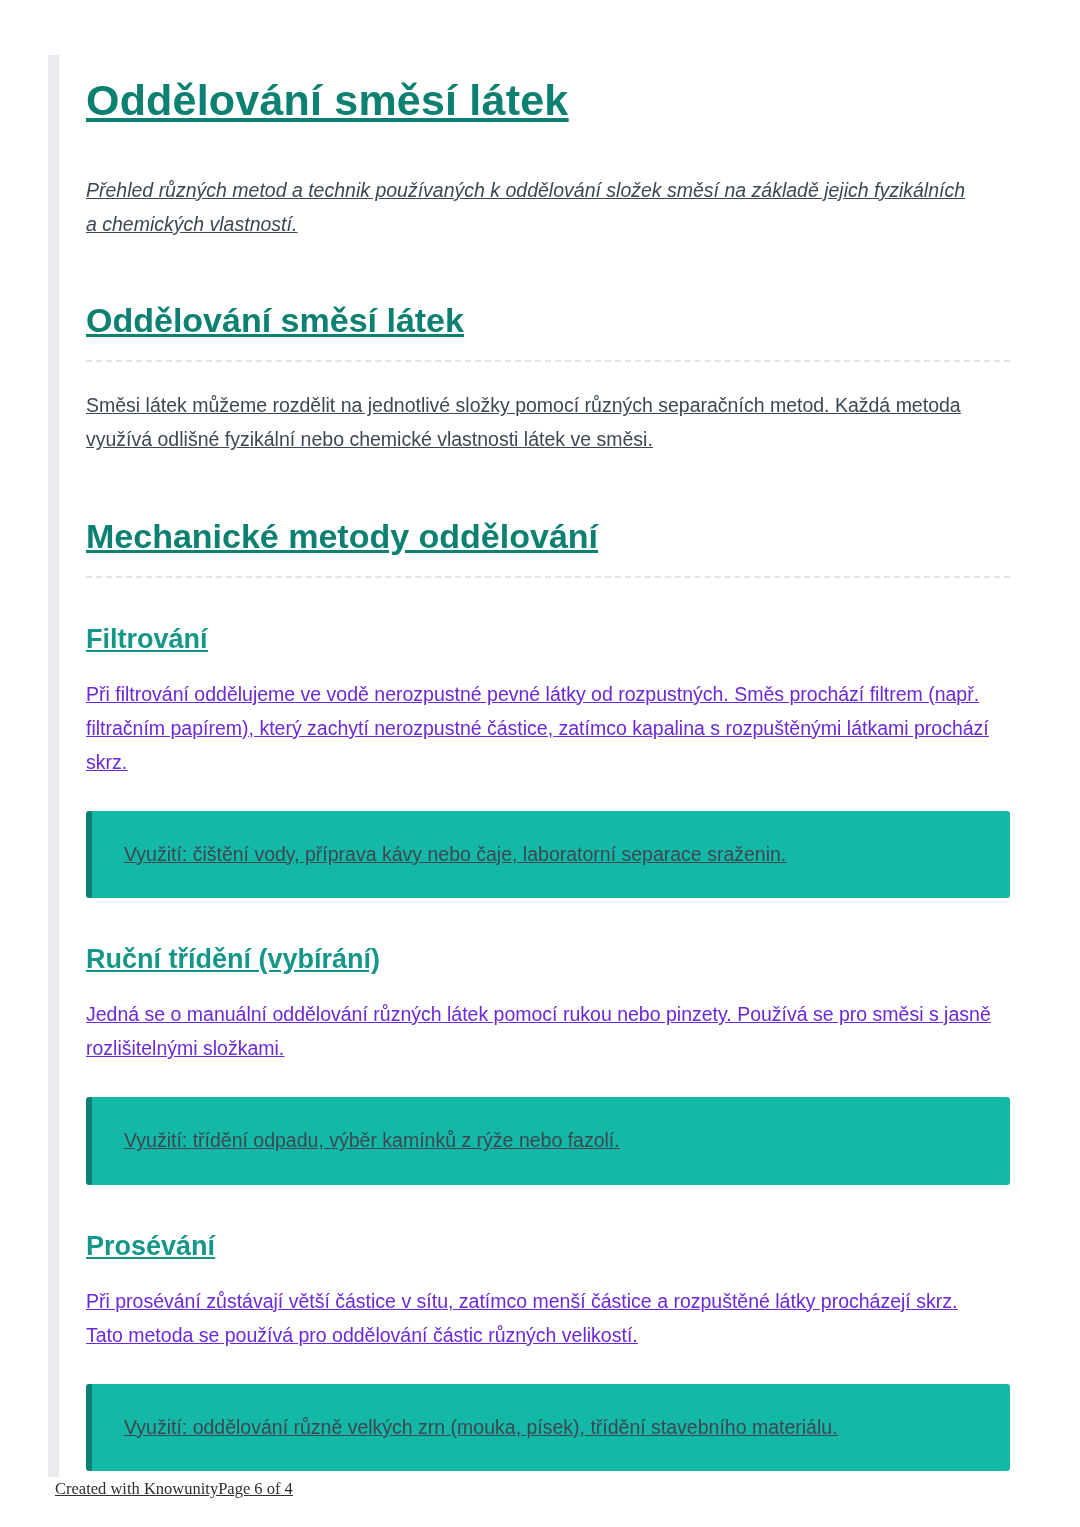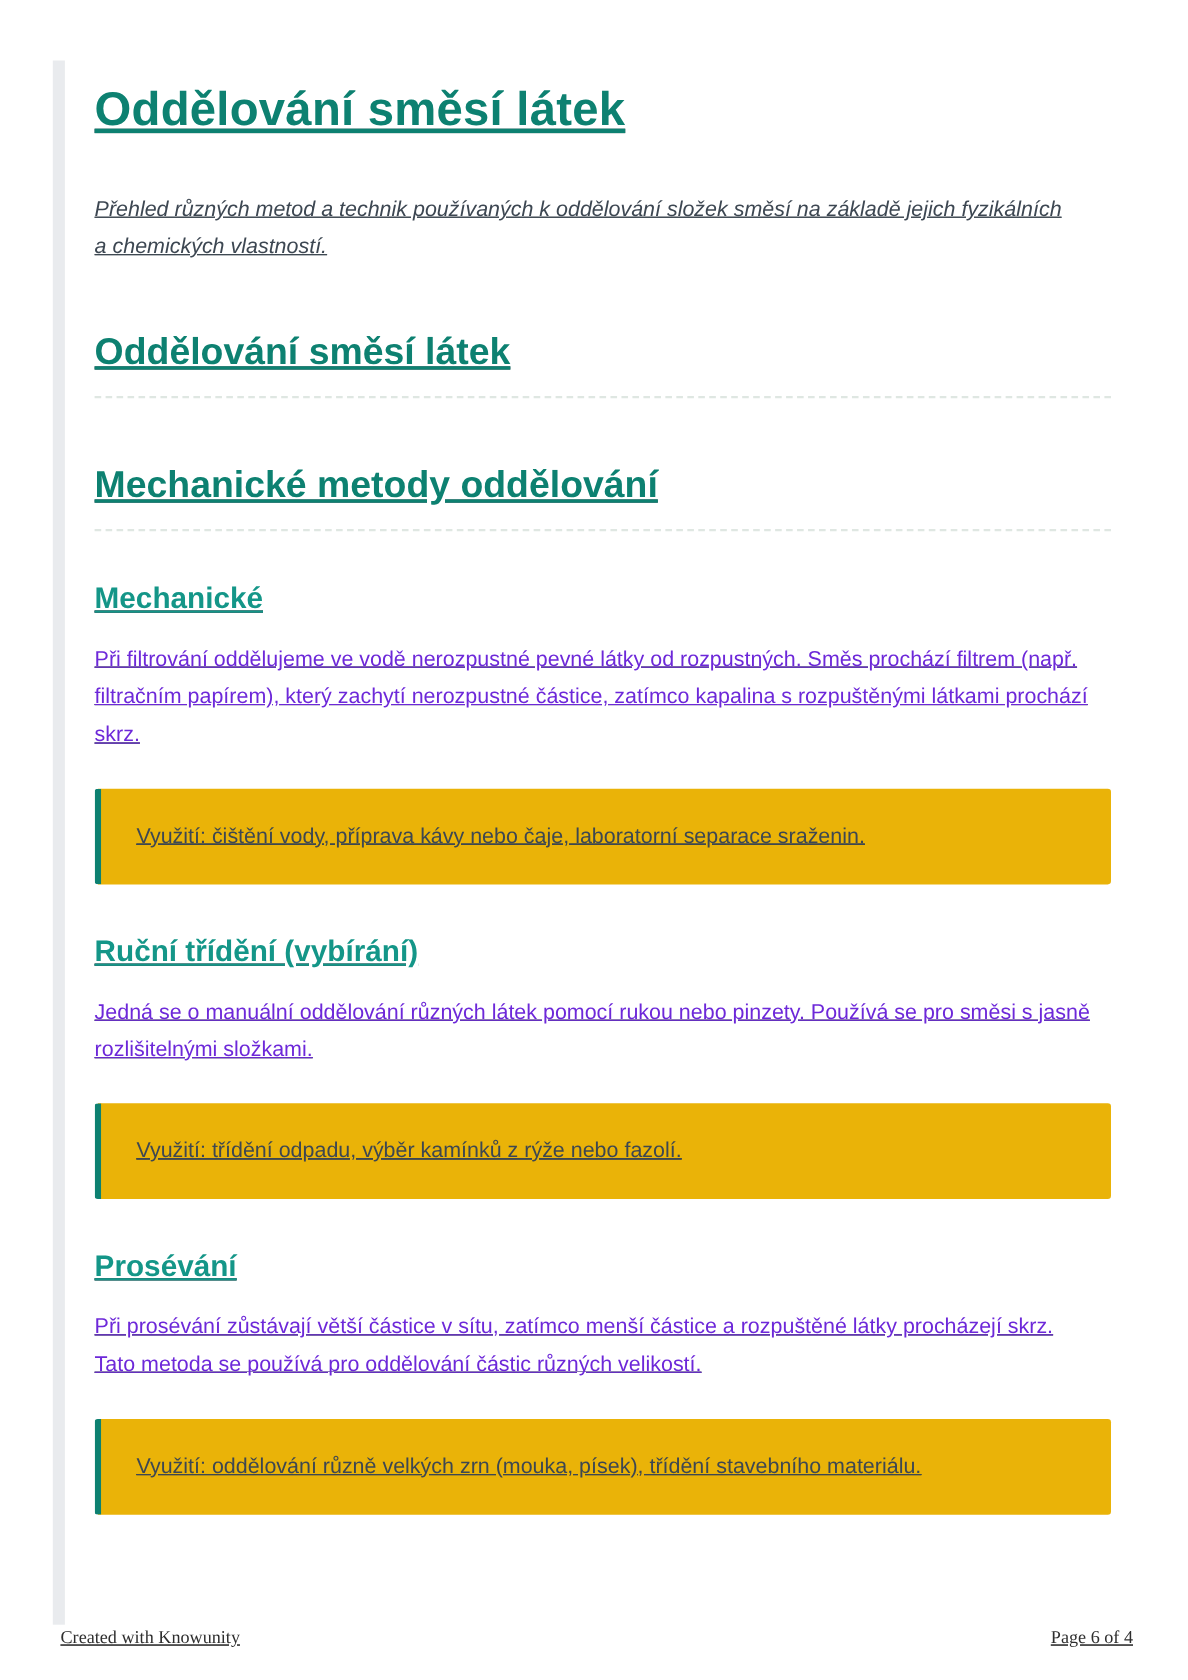--- a/index.html
+++ b/index.html
@@ -64,59 +64,60 @@
   }
   .method-paragraph {
     margin-top: 22px;
     font-size: 19.5px;
     line-height: 1.75;
     color: #6d28d9;
     max-width: 905px;
   }
   .callout {
     margin-top: 32px;
-    background: #eab308;
+    background: #14b8a6;
     border-left: 6px solid #0d8171;
     border-radius: 3px;
     padding: 28px 32px;
   }
   .callout-text {
     font-size: 19.5px;
     line-height: 1.6;
     color: #3d4752;
   }
   .footer {
     position: absolute;
     left: 55px;
     right: 50px;
     bottom: 28px;
     display: flex;
-    justify-content: space-between;
+    justify-content: flex-start;
     font-family: "Liberation Serif", serif;
     font-size: 16.5px;
     color: #2e2e2e;
   }
 </style>
 </head>
 <body>
 
 <div class="margin-bar"></div>
 
 <div class="content">
 
   <h1 class="page-title">Oddělování směsí látek</h1>
 
   <p class="subtitle">Přehled různých metod a technik používaných k oddělování složek směsí na základě jejich fyzikálních a chemických vlastností.</p>
 
   <h2 class="section-heading">Oddělování směsí látek</h2>
+  <p class="section-paragraph">Směsi látek můžeme rozdělit na jednotlivé složky pomocí různých separačních metod. Každá metoda využívá odlišné fyzikální nebo chemické vlastnosti látek ve směsi.</p>
 
   <h2 class="section-heading">Mechanické metody oddělování</h2>
 
   <section>
-    <h3 class="method-heading">Mechanické</h3>
+    <h3 class="method-heading">Filtrování</h3>
     <p class="method-paragraph">Při filtrování oddělujeme ve vodě nerozpustné pevné látky od rozpustných. Směs prochází filtrem (např. filtračním papírem), který zachytí nerozpustné částice, zatímco kapalina s rozpuštěnými látkami prochází skrz.</p>
     <div class="callout">
       <p class="callout-text">Využití: čištění vody, příprava kávy nebo čaje, laboratorní separace sraženin.</p>
     </div>
   </section>
 
   <section>
     <h3 class="method-heading">Ruční třídění (vybírání)</h3>
     <p class="method-paragraph">Jedná se o manuální oddělování různých látek pomocí rukou nebo pinzety. Používá se pro směsi s jasně rozlišitelnými složkami.</p>
     <div class="callout">

